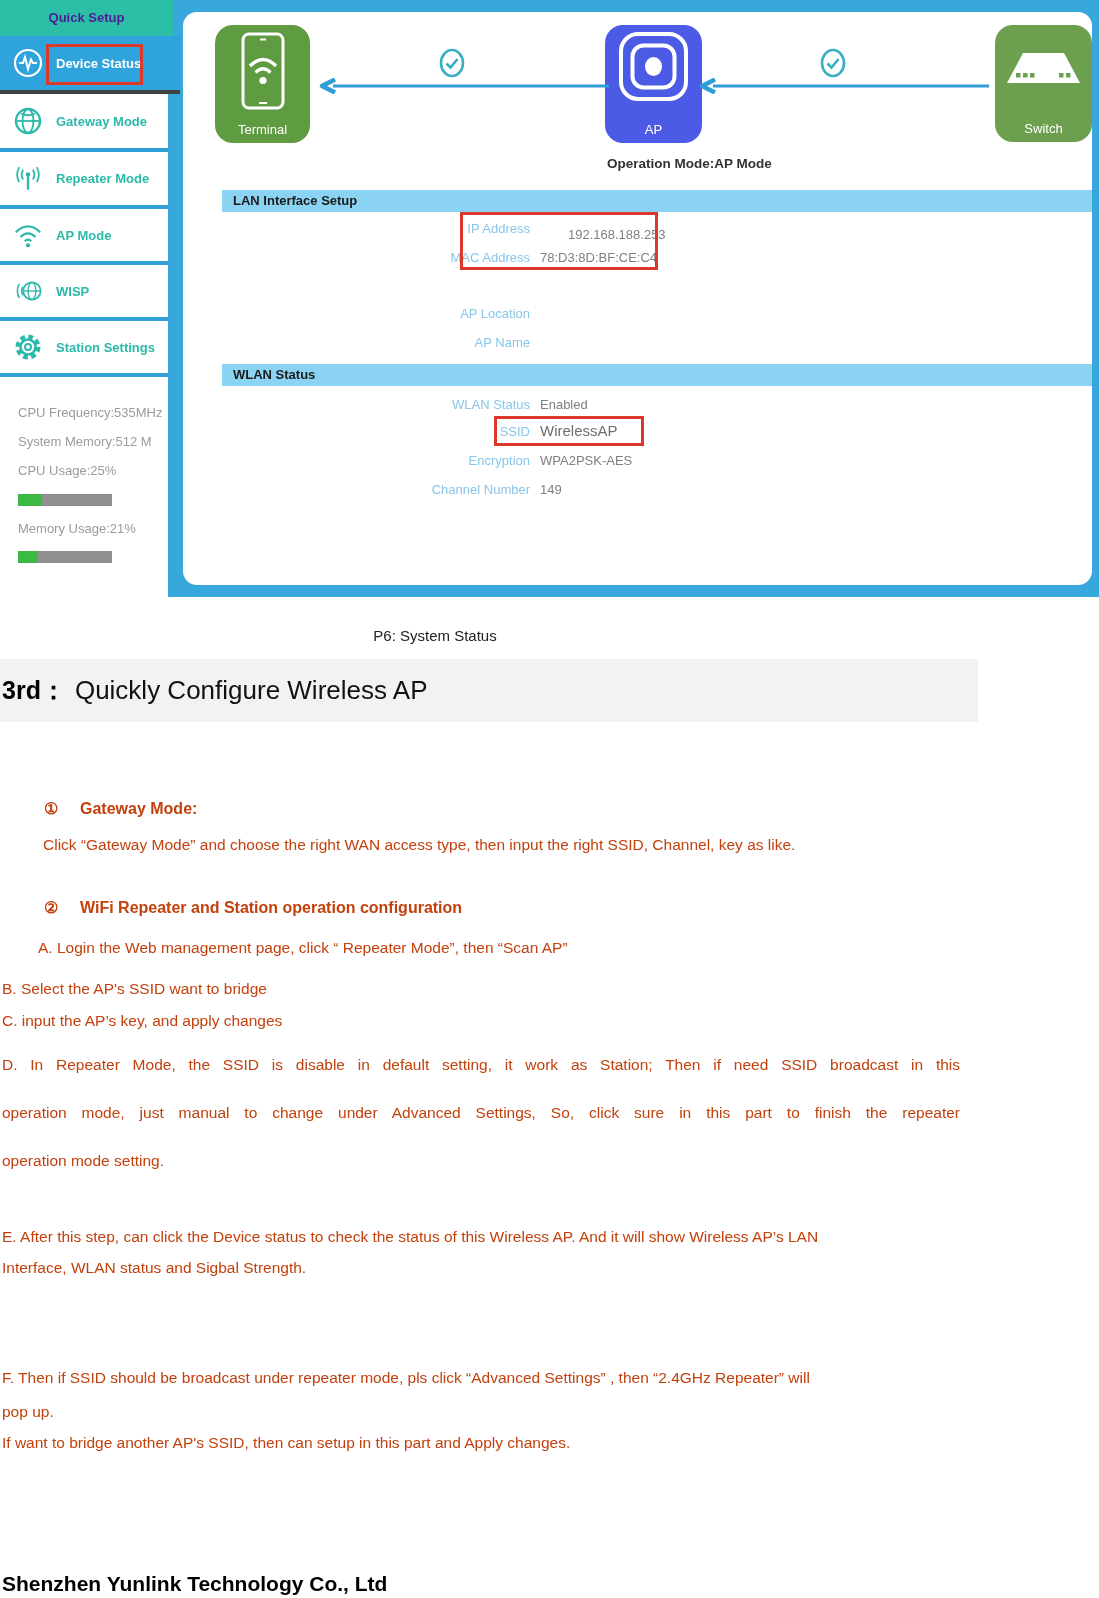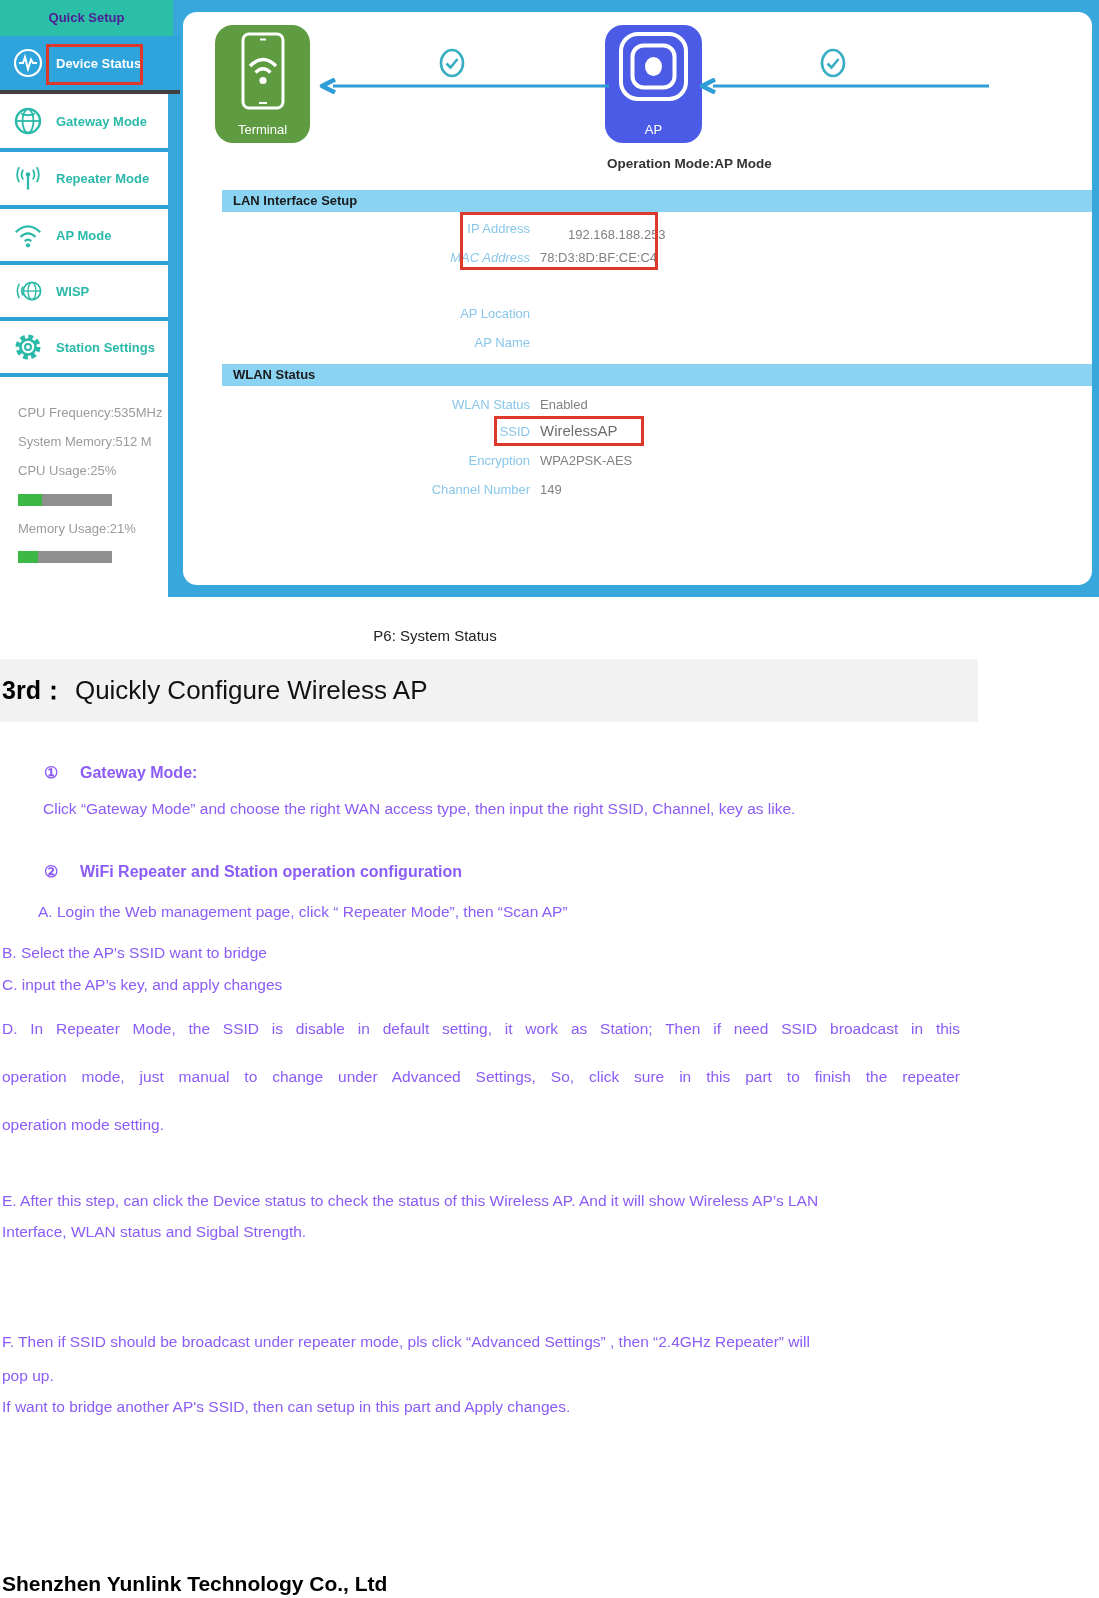--- a/index.html
+++ b/index.html
@@ -37,21 +37,21 @@
   .secbar { position:absolute; left:39px; width:870px; height:22px; background:#8BD3F2; color:#1b1b1b;
             font-size:13px; font-weight:bold; line-height:22px; padding-left:11px; }
   .rowlbl { position:absolute; left:100px; width:247px; text-align:right; font-size:13px; color:#88C6EA; white-space:nowrap; }
   .rowval { position:absolute; left:357px; font-size:13px; color:#808080; white-space:nowrap; }
   .rowval.big { font-size:15px; color:#6e6e6e; }
   
   .caption { position:absolute; left:0; top:627px; width:870px; text-align:center; font-size:15px; color:#222; }
   .headbar { position:absolute; left:0; top:659px; width:978px; height:63px; background:#F2F2F2; line-height:63px; white-space:nowrap; }
   .headbar .hnum { font-size:25px; font-weight:bold; color:#000; margin-left:2px; }
   .headbar .htxt { font-size:26px; color:#111; margin-left:9px; }
-  .docline { position:absolute; font-size:15.5px; color:#8b5cf6; white-space:nowrap; }
+  .docline { position:absolute; font-size:15.5px; color:#c2410c; white-space:nowrap;margin-top:36px; }
   .docline.b { font-weight:bold; font-size:16px; }
   .just { white-space:normal; width:958px; text-align:justify; text-align-last:justify; }
   .numspan { display:inline-block; width:36px; }
   .footer { position:absolute; left:2px; top:1572px; font-size:21px; font-weight:bold; color:#000; white-space:nowrap; }
 </style>
 </head>
 <body>
 
 <div class="shot">
 
@@ -72,20 +72,31 @@
 
       <div class="node node-ap">
         <svg width="97" height="95" viewBox="0 0 97 95">
           <rect x="16" y="9" width="65" height="65" rx="17" fill="none" stroke="#fff" stroke-width="4"></rect>
           <rect x="27.5" y="20.5" width="42" height="42" rx="11" fill="none" stroke="#fff" stroke-width="4"></rect>
           <ellipse cx="48.5" cy="41.5" rx="8.5" ry="9.5" fill="#fff"></ellipse>
         </svg>
         <div class="nlbl">AP</div>
       </div>
 
+      <div class="node node-switch">
+        <svg width="97" height="95" viewBox="0 0 97 95">
+          <path d="M12,58 L28,28 L69,28 L85,58 Z" fill="#fff"></path>
+          <rect x="21" y="48" width="4.5" height="4.5" fill="#6CA04F"></rect>
+          <rect x="28" y="48" width="4.5" height="4.5" fill="#6CA04F"></rect>
+          <rect x="35" y="48" width="4.5" height="4.5" fill="#6CA04F"></rect>
+          <rect x="64" y="48" width="4.5" height="4.5" fill="#6CA04F"></rect>
+          <rect x="71" y="48" width="4.5" height="4.5" fill="#6CA04F"></rect>
+        </svg>
+        <div class="nlbl">Switch</div>
+      </div>
 
       <svg class="arrow" style="left:136px;" width="290" height="16" viewBox="0 0 290 16">
         <path d="M14,8 H290" stroke="#2F9ED6" stroke-width="3" fill="none"></path>
         <path d="M16,1.5 L3,8 L16,14.5" stroke="#2F9ED6" stroke-width="4.5" fill="none" stroke-linejoin="round"></path>
       </svg>
       <svg class="check" style="left:256px;" width="26" height="30" viewBox="0 0 26 30">
         <ellipse cx="13" cy="15" rx="11" ry="13" fill="#fff" stroke="#38AEC2" stroke-width="2.6"></ellipse>
         <path d="M7.5,15.5 L11.5,19.5 L18.5,11" fill="none" stroke="#38AEC2" stroke-width="2.6"></path>
       </svg>
       <svg class="arrow" style="left:516px;" width="290" height="16" viewBox="0 0 290 16">
@@ -95,21 +106,21 @@
       <svg class="check" style="left:637px;" width="26" height="30" viewBox="0 0 26 30">
         <ellipse cx="13" cy="15" rx="11" ry="13" fill="#fff" stroke="#38AEC2" stroke-width="2.6"></ellipse>
         <path d="M7.5,15.5 L11.5,19.5 L18.5,11" fill="none" stroke="#38AEC2" stroke-width="2.6"></path>
       </svg>
 
       <div class="opmode">Operation Mode:AP Mode</div>
 
       <div class="secbar" style="top:178px;">LAN Interface Setup</div>
       <div class="rowlbl" style="top:209px;">IP Address</div>
       <div class="rowval" style="top:215px;margin-left:28px;">192.168.188.253</div>
-      <div class="rowlbl" style="top:238px;font-style:italic;">MAC Address</div>
+      <div class="rowlbl" style="top:238px;">MAC Address</div>
       <div class="rowval" style="top:238px;">78:D3:8D:BF:CE:C4</div>
       <div class="red-note" style="left:277px; top:200px; width:198px; height:58px;"></div>
 
       <div class="rowlbl" style="top:294px;">AP Location</div>
       <div class="rowlbl" style="top:323px;">AP Name</div>
 
       <div class="secbar" style="top:352px;">WLAN Status</div>
       <div class="rowlbl" style="top:385px;">WLAN Status</div>
       <div class="rowval" style="top:385px;">Enabled</div>
       <div class="rowlbl" style="top:412px;">SSID</div>

